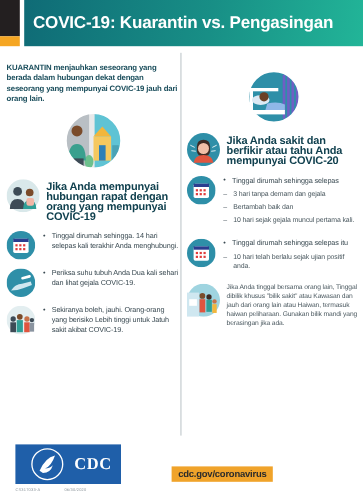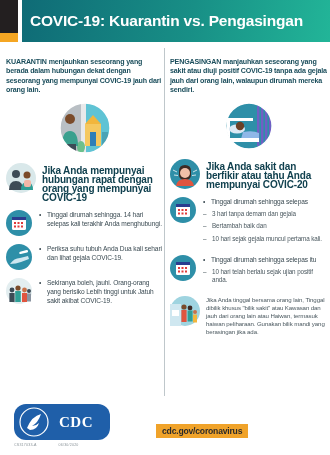--- a/index.html
+++ b/index.html
@@ -86,22 +86,22 @@
   .note-row { display:flex; align-items:flex-start; margin-top:7px; }
   .note-row .ico { flex:0 0 auto; width:30px; height:30px; margin-right:6px; }
   .note-txt {
     font-size:6.1px; line-height:8.1px; color:#4a585f; letter-spacing:-0.1px;
   }
 
   
   .footer { position:absolute; left:0; top:398px; width:330px; height:57px; background:#fff; }
   .cdc-logo {
     position:absolute; left:14px; top:6px; width:96px; height:36px;
-    background:#1f5fa9; border-radius:12px;
-    display:flex; align-items:center;
+    background:#1f5fa9; border-radius:0;
+    display:flex; align-items:center;justify-content:center;
   }
   .cdc-hhs { width:42px; height:32px; margin-left:3px; }
   .cdc-word {
     color:#ffffff; font-size:15px; font-weight:bold; letter-spacing:0.5px;
     font-family:"Liberation Serif", serif;
   }
   .fineprint {
     position:absolute; left:14px; top:45px; width:150px;
     font-size:3.6px; color:#8a9399; letter-spacing:0.2px;
     display:flex; gap:22px;
@@ -235,21 +235,20 @@
           <ul class="b">
               <li>Sekiranya boleh, jauhi. Orang-orang yang berisiko Lebih tinggi untuk Jatuh sakit akibat COVIC-19.</li>
             </ul>
         </div>
       </div>
 
     </div>
 
     <div class="col col-right">
 
-      <div class="intro">PENGASINGAN manjauhkan seseorang yang sakit atau diuji positif COVIC-19 tanpa ada gejala jauh dari orang lain, walaupun dirumah mereka sendiri.</div>
 
       <div class="hero">
         <svg width="56" height="48" viewBox="0 0 56 48">
           <defs>
               <clipPath id="cl2">
                 <circle cx="28" cy="24" r="23"></circle>
               </clipPath>
             </defs>
           <g clip-path="url(#cl2)">
             <rect x="0" y="0" width="56" height="48" fill="#2e8fa8"></rect>

